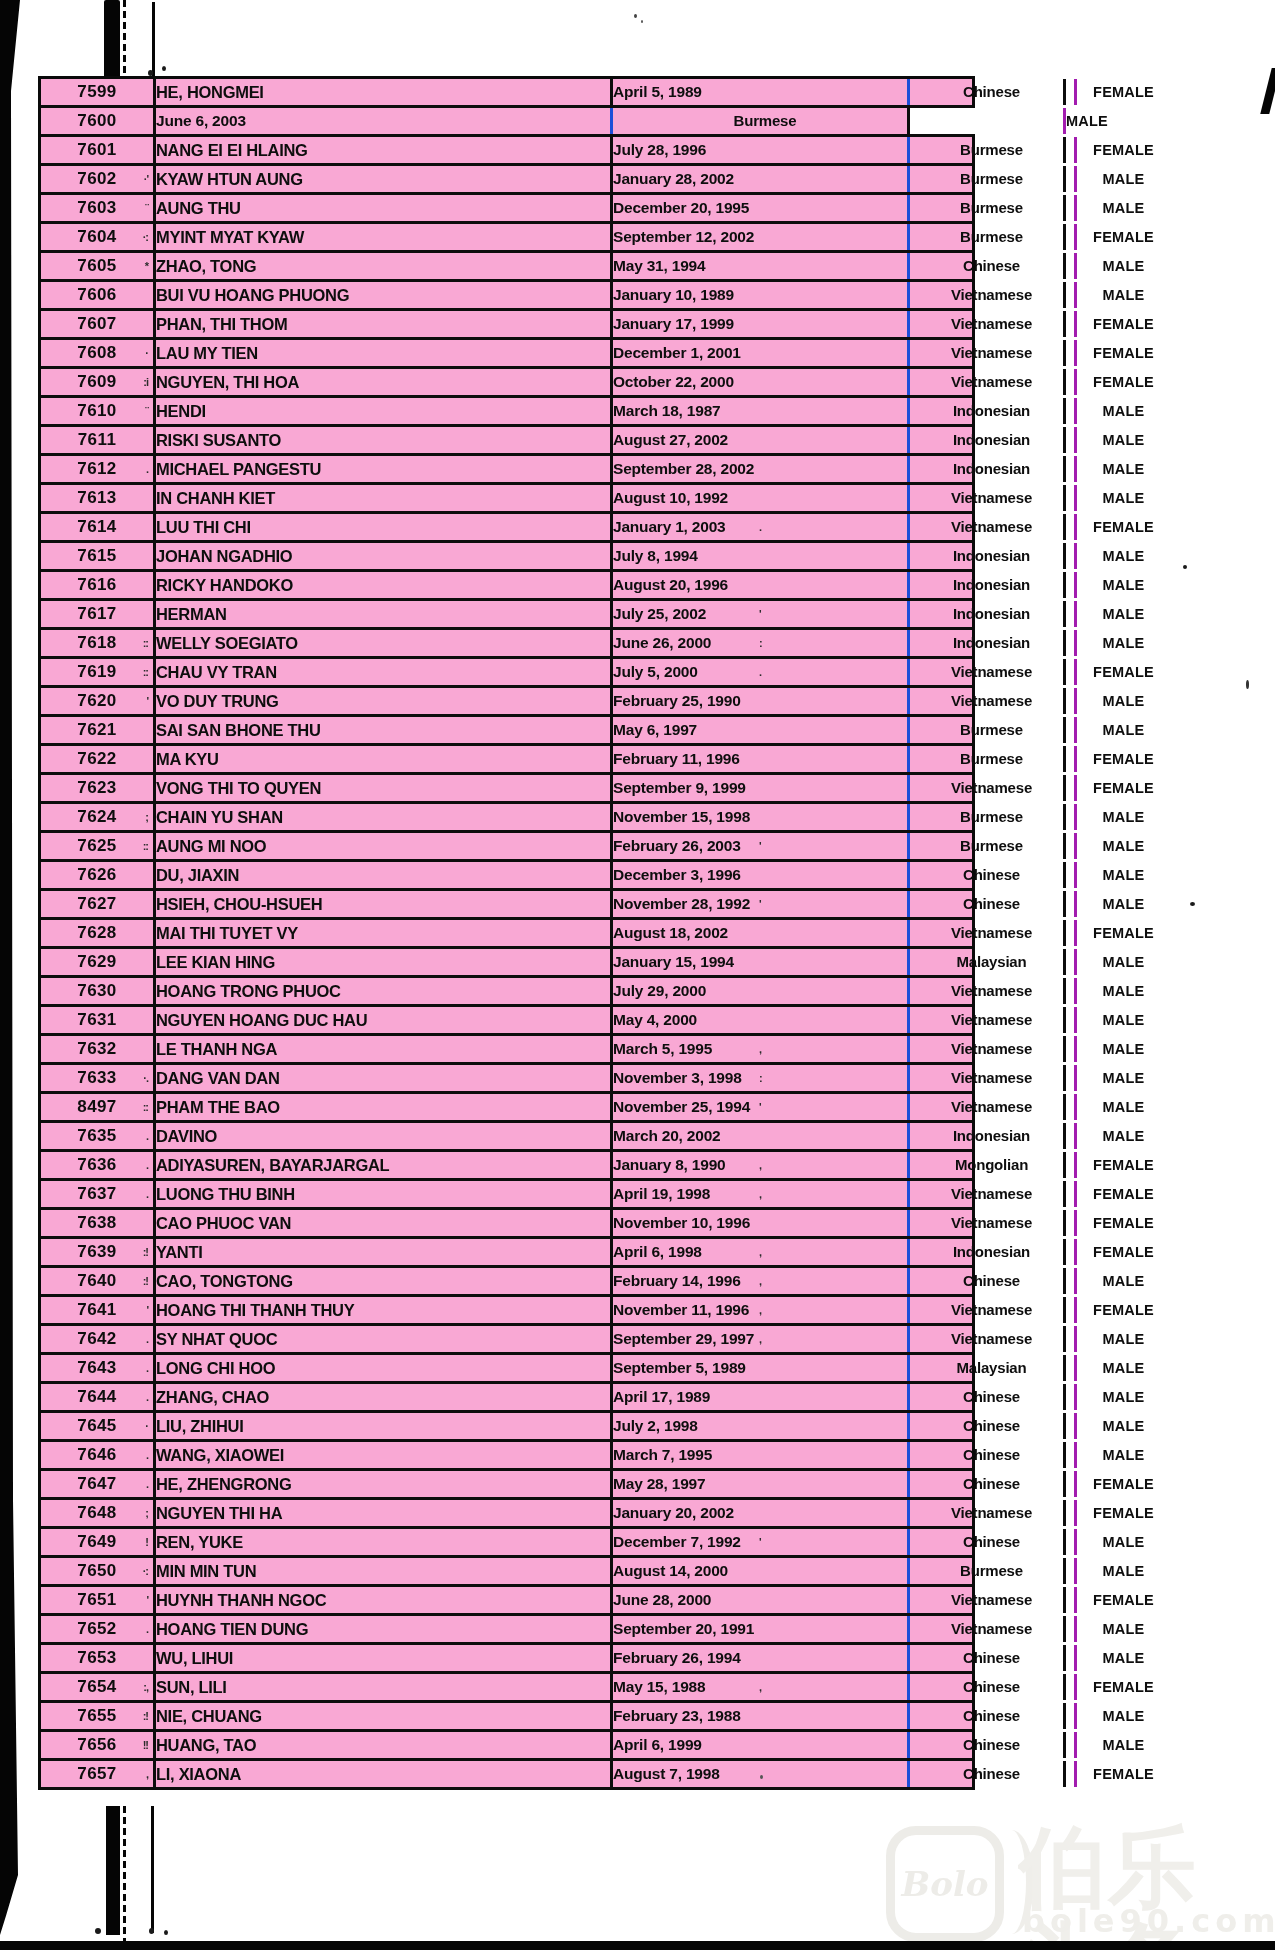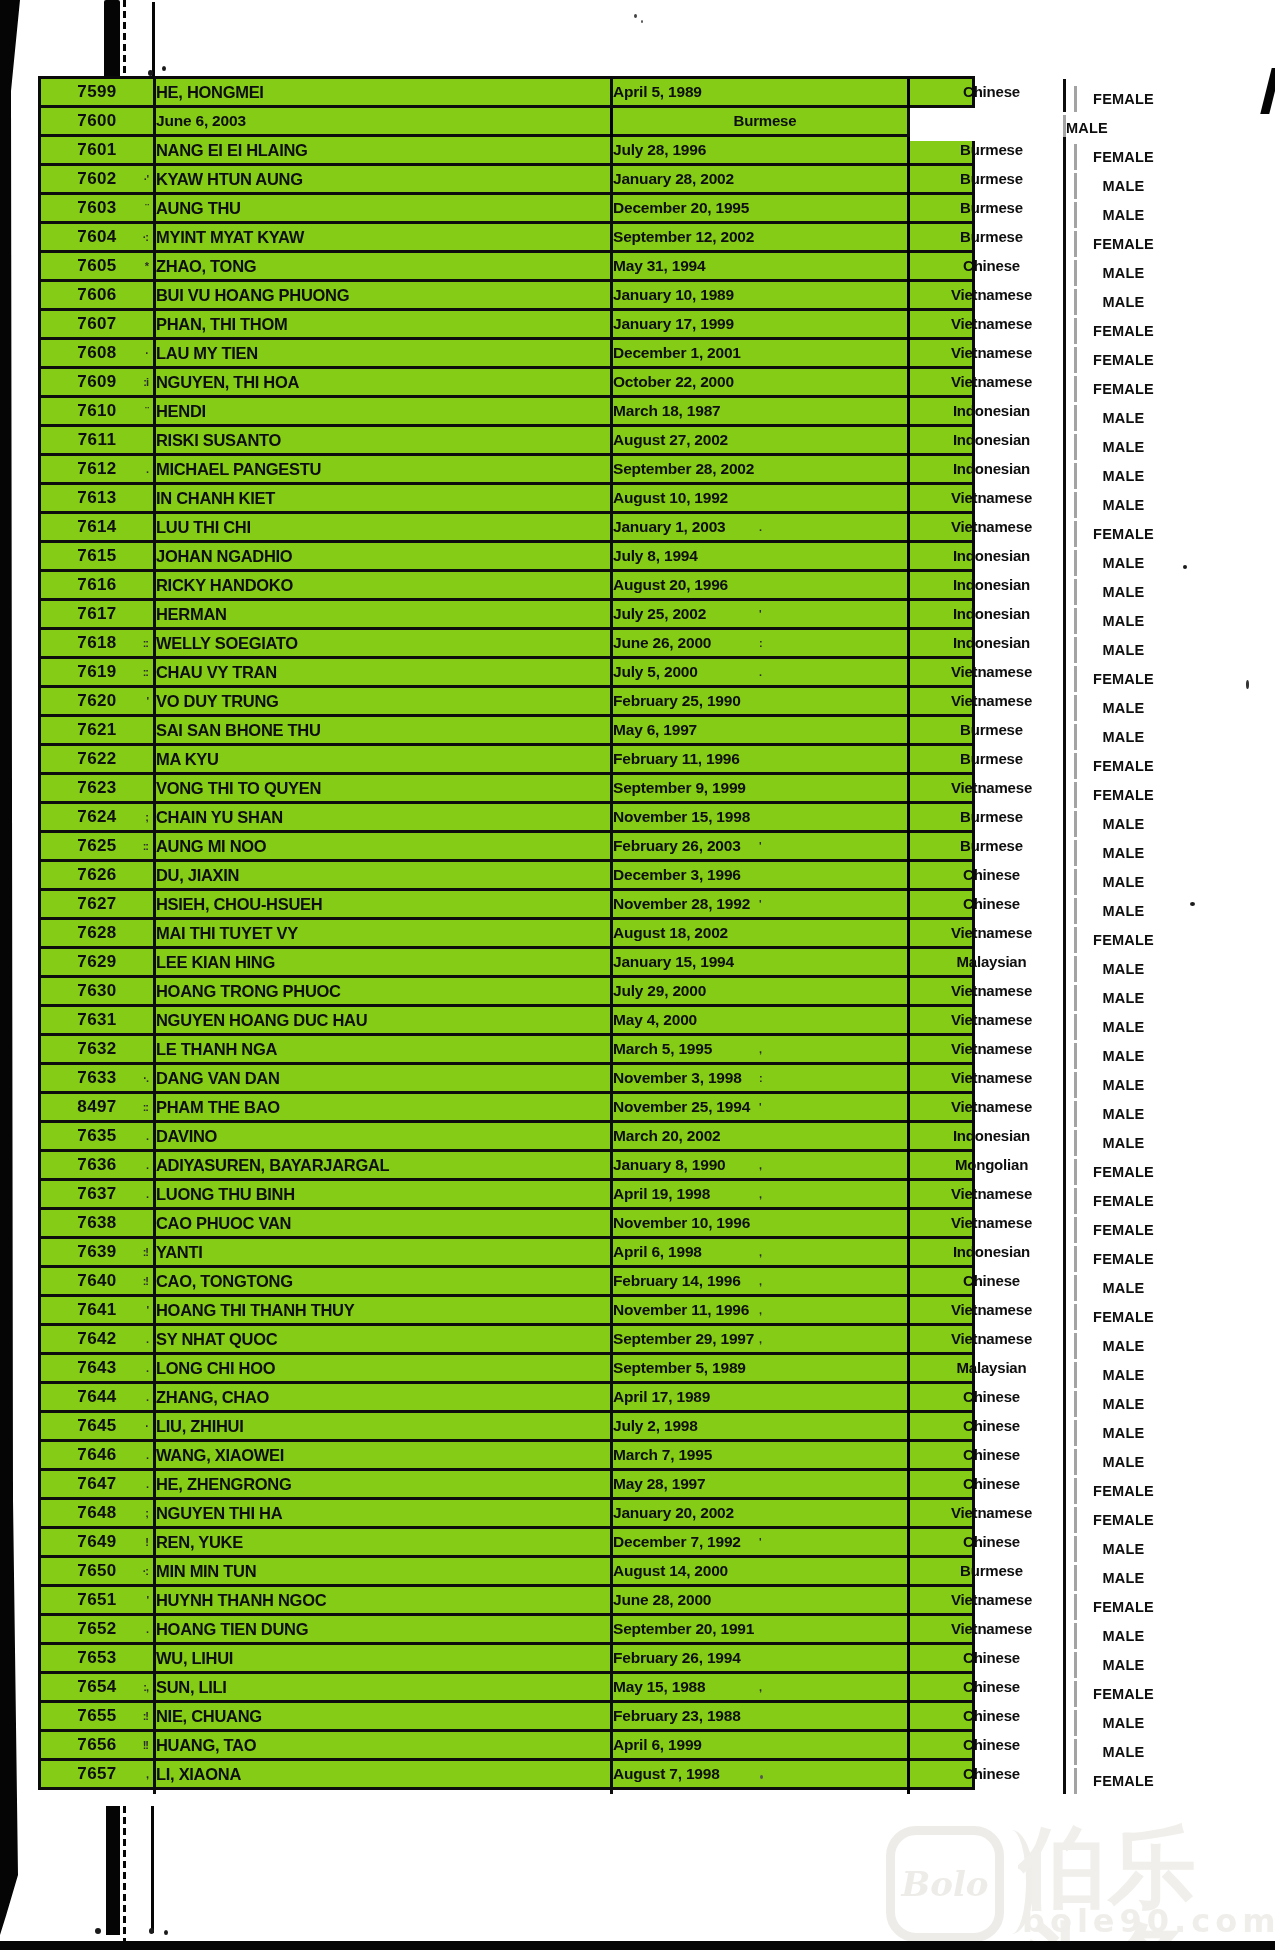--- a/index.html
+++ b/index.html
@@ -10,33 +10,33 @@
   .scan{position:absolute;background:#050505;}
   #left-edge{left:0;top:0;width:20px;height:1935px;
     clip-path:polygon(0 0,100% 0,55% 4.7%,65% 77.5%,90% 96.9%,30% 99%,0 100%);}
   #bottom-strip{left:0;top:1941px;width:1275px;height:9px;}
   .vdash{position:absolute;width:3px;
     background:repeating-linear-gradient(to bottom,#050505 0 7px,transparent 7px 11px);}
   .speck{position:absolute;background:#1a1a1a;border-radius:50%;}
 
   
   #reg-table{position:absolute;left:38px;top:76px;width:937px;
-    border:3px solid #0a0a0a;border-bottom:none;box-sizing:border-box;background:#84cc16;}
+    border:3px solid #0a0a0a;border-bottom:none;box-sizing:border-box;background:#f9a8d4;}
   .row{display:grid;grid-template-columns:112px 457px 297px 156px 11px 96px;
     height:26px;border-bottom:3px solid #0d0d0d;box-sizing:content-box;}
   .cell{position:relative;box-sizing:border-box;line-height:26px;overflow:visible;
     font-weight:700;white-space:nowrap;}
   .c-id{text-align:center;font-size:17px;letter-spacing:0.4px;}
   .c-id .mk{position:absolute;right:5px;top:0;font-size:11px;line-height:26px;color:#2b2b2b;letter-spacing:-1px;}
   .c-name{border-left:3px solid #0d0d0d;font-size:16.5px;letter-spacing:-0.3px;}
   .c-dob{border-left:3px solid #0d0d0d;font-size:15.5px;letter-spacing:-0.2px;}
   .c-dob .dmk{position:absolute;left:146px;top:0;font-size:11px;line-height:26px;color:#2b2b2b;}
-  .c-nat{border-left:3px solid #000000;text-align:center;font-size:15px;letter-spacing:-0.2px;padding-left:10px;}
+  .c-nat{border-left:3px solid #1d4ed8;text-align:center;font-size:15px;letter-spacing:-0.2px;padding-left:10px;}
   .c-gap{border-left:3px solid #0d0d0d;background:#fff;}
-  .c-gen{border-left:3px solid #a3a3a3;text-align:center;font-size:14.5px;letter-spacing:0.2px;margin-top:7px;}
+  .c-gen{border-left:3px solid #a21caf;text-align:center;font-size:14.5px;letter-spacing:0.2px;}
 
   
   .wm{position:absolute;color:#edece8;font-weight:700;}
   #wm-logo{left:886px;top:1826px;width:100px;height:98px;border:9px solid #edece8;
     border-radius:30px;text-align:center;}
   #wm-logo .bolo{font-family:"DejaVu Serif",serif;font-style:italic;font-size:34px;line-height:98px;
     font-weight:700;color:#edece8;}
   #wm-arc{left:1000px;top:1830px;width:26px;height:104px;border:0;border-right:8px solid #efeeea;
     border-radius:0 26px 26px 0/0 60px 60px 0;background:transparent;}
   #wm-cn{left:1018px;top:1820px;font-size:88px;line-height:96px;letter-spacing:2px;

